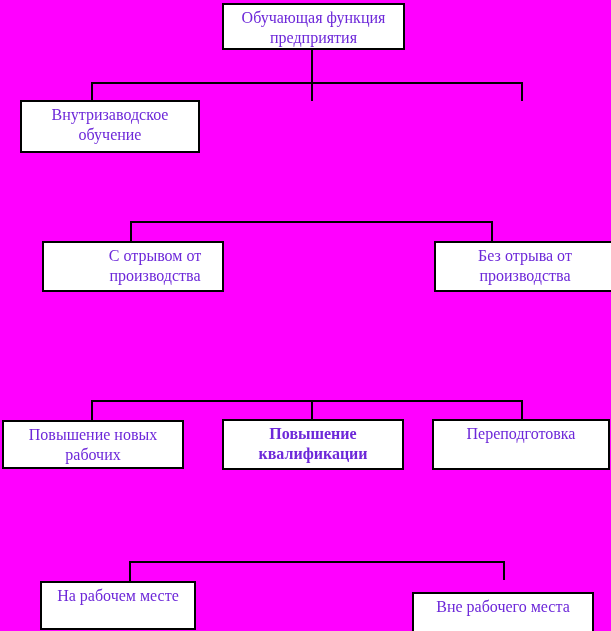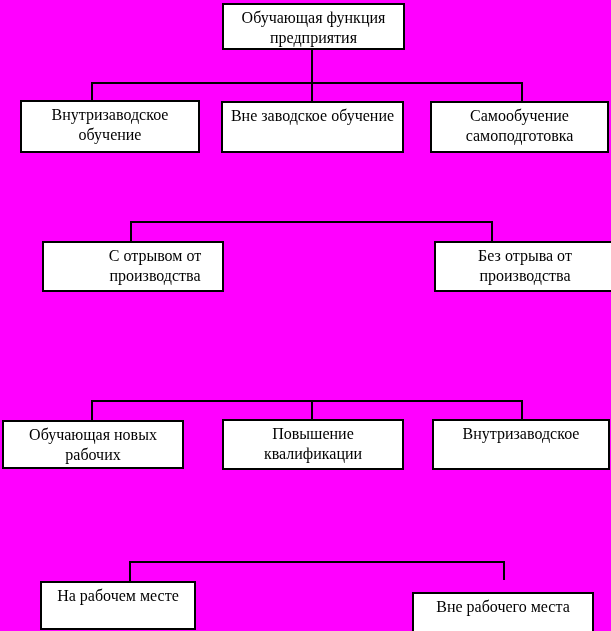--- a/index.html
+++ b/index.html
@@ -13,39 +13,39 @@
     height: 631px;
     background: #FF00FF;
     overflow: hidden;
     font-family: "Liberation Serif", serif;
   }
   .node {
     position: absolute;
     box-sizing: border-box;
     background: #FFFFFF;
     border: 2px solid #000000;
-    color: #000000;
+    color: #6d28d9;
     font-size: 16px;
     line-height: 20px;
     text-align: center;
     padding: 3px 4px 0 4px;
   }
   .line {
     position: absolute;
     background: #000000;
   }
   
   .n-root   { left:222px; top:3px;   width:183px; height:47px; }
   .n-r2a    { left:20px;   top:100px; width:180px; height:53px; }
   .n-r2b    { left:221px; top:101px; width:183px; height:52px; }
   .n-r2c    { left:430px; top:101px; width:179px; height:52px; }
   .n-r3a    { left:42px;  top:241px; width:182px; height:51px;padding-left:48px; }
   .n-r3b    { left:402px; top:241px; width:182px; height:51px;margin-left:32px; }
   .n-r4a    { left:2px;   top:420px; width:182px; height:49px; }
-  .n-r4b    { left:222px; top:419px; width:182px; height:51px; }
+  .n-r4b    { left:222px; top:419px; width:182px; height:51px;font-weight:bold; }
   .n-r4c    { left:432px; top:419px; width:178px; height:51px; }
   .n-r5a    { left:40px;  top:581px; width:156px; height:49px; }
   .n-r5b    { left:412px; top:580px; width:182px; height:50px;margin-top:12px; }
   
   .l-stem1  { left:311px; top:50px;  width:2px;   height:33px; }
   .l-h1     { left:91px;  top:82px;  width:432px; height:2px;  }
   .l-d1a    { left:91px;  top:82px;  width:2px;   height:18px; }
   .l-d1b    { left:311px; top:82px;  width:2px;   height:19px; }
   .l-d1c    { left:521px; top:82px;  width:2px;   height:19px; }
   .l-h2     { left:130px; top:221px; width:363px; height:2px;  }
@@ -76,26 +76,24 @@
   <div class="line l-d3a"></div>
   <div class="line l-d3b"></div>
   <div class="line l-d3c"></div>
   <div class="line l-h4"></div>
   <div class="line l-d4a"></div>
   <div class="line l-d4b"></div>
 
   <div class="node n-root">Обучающая функция предприятия</div>
 
   <div class="node n-r2a">Внутризаводское обучение</div>
-  <div class="node n-r2b">Вне заводское обучение</div>
-  <div class="node n-r2c">Самообучение самоподготовка</div>
 
   <div class="node n-r3a">С отрывом от производства</div>
   <div class="node n-r3b">Без отрыва от производства</div>
 
-  <div class="node n-r4a">Обучающая новых рабочих</div>
+  <div class="node n-r4a">Повышение новых рабочих</div>
   <div class="node n-r4b">Повышение квалификации</div>
-  <div class="node n-r4c">Внутризаводское</div>
+  <div class="node n-r4c">Переподготовка</div>
 
   <div class="node n-r5a">На рабочем месте</div>
   <div class="node n-r5b">Вне рабочего места</div>
 
 </div>
 
 </body></html>

